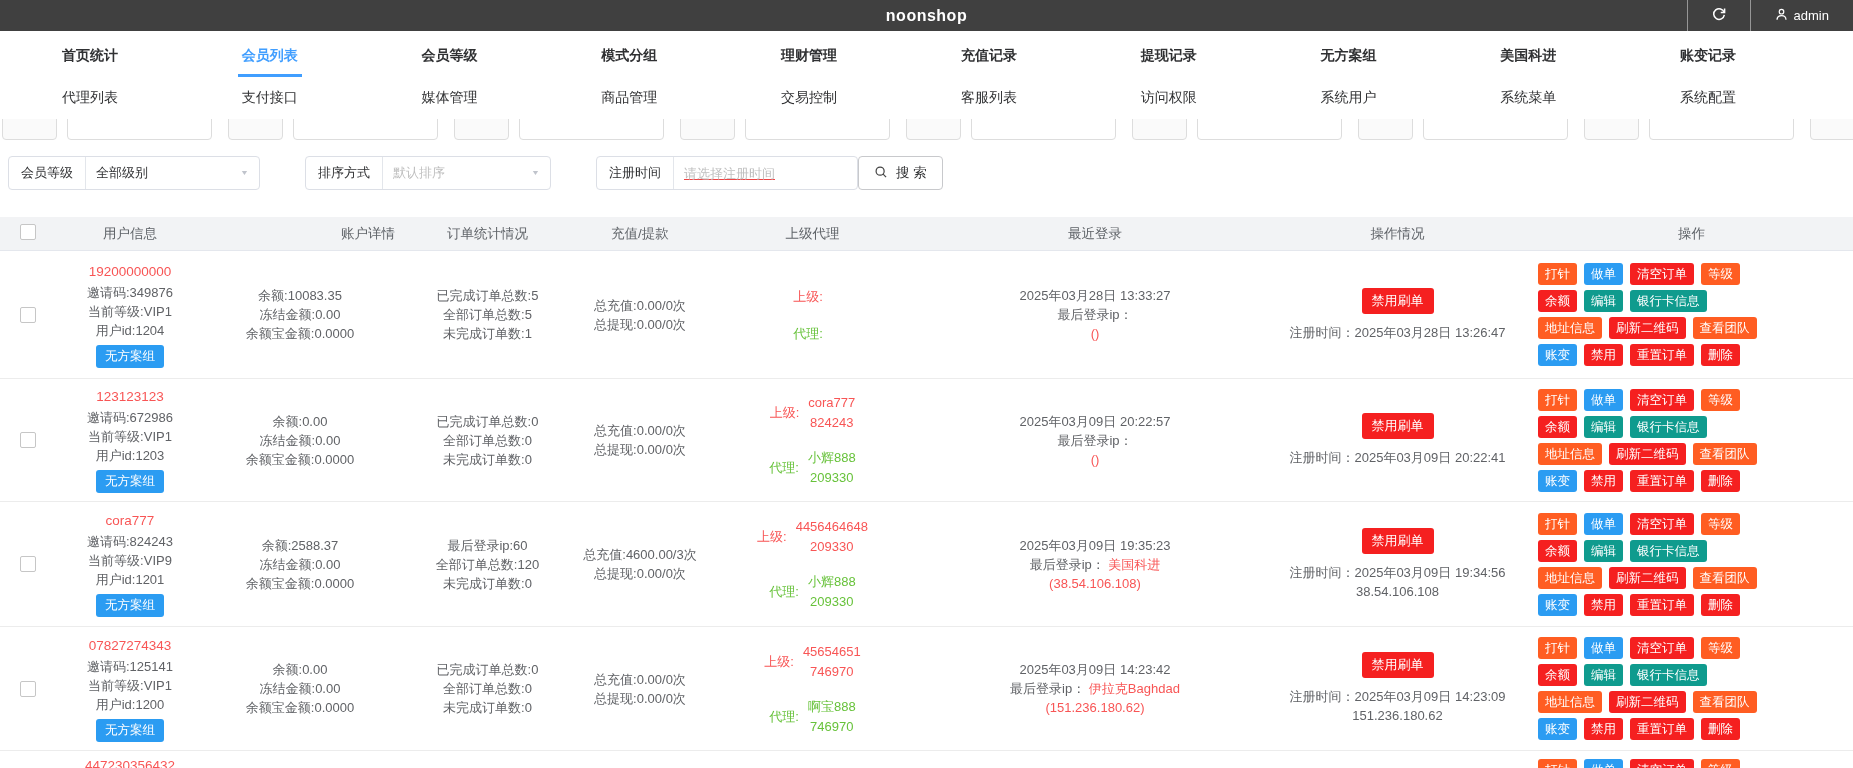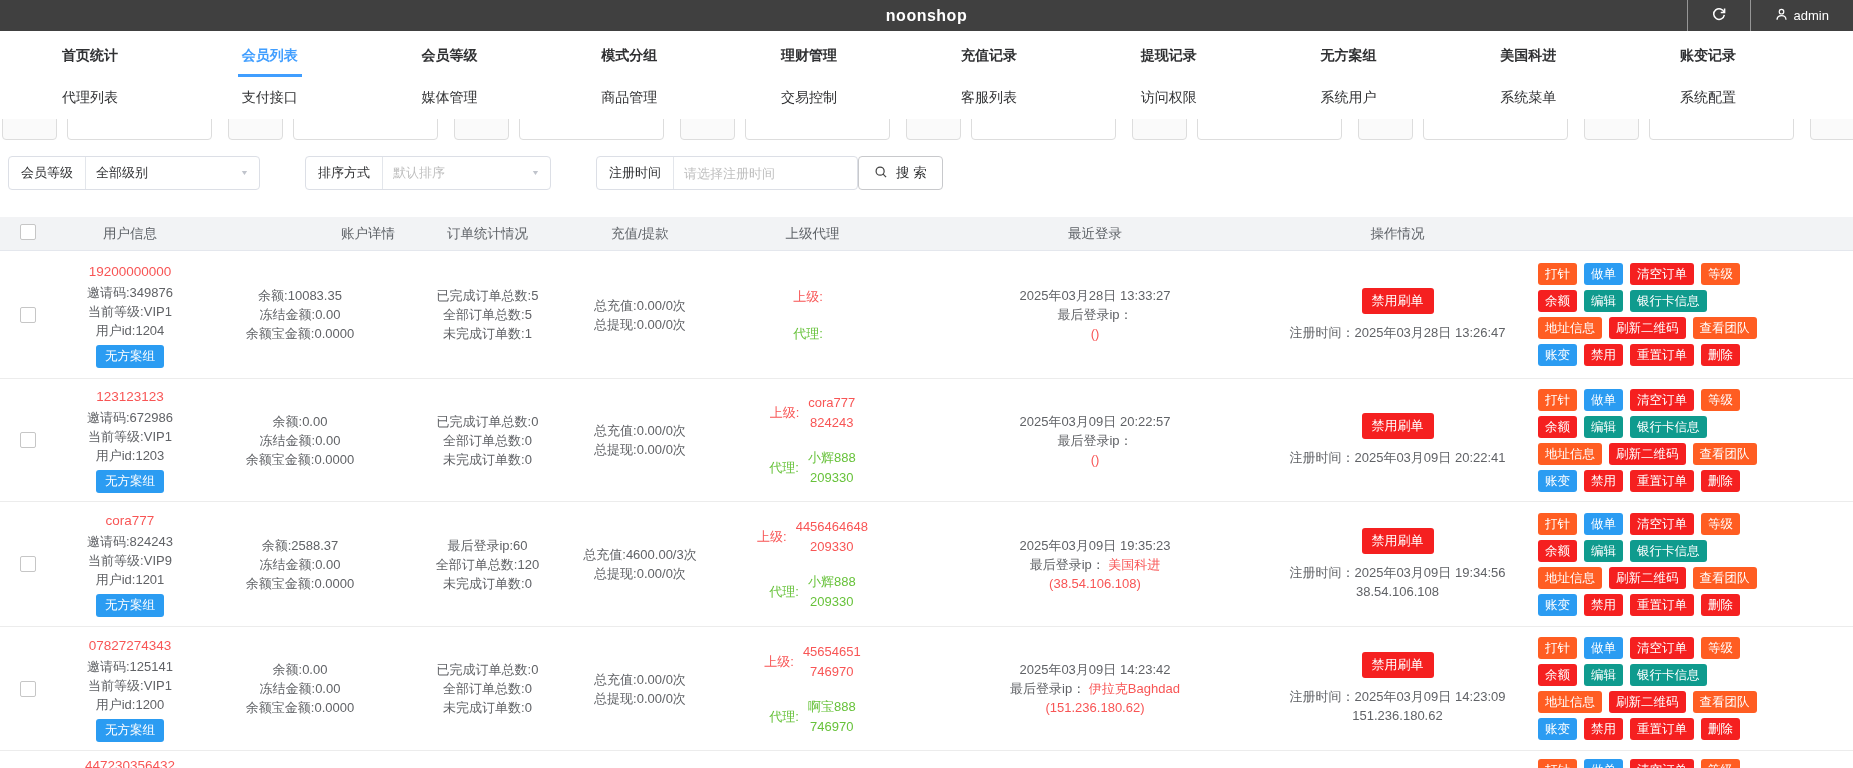--- a/index.html
+++ b/index.html
@@ -33,21 +33,21 @@
   
   .filterbar { display:flex; align-items:center; margin:14px 0 0 8px; height:36px; }
   .fgroup { display:flex; align-items:stretch; height:34px; border:1px solid #dcdfe6;
     border-radius:4px; background:#fff; }
   .flabel { display:flex; align-items:center; padding:0 12px; font-size:13px; color:#303133;
     border-right:1px solid #e3e6eb; white-space:nowrap; }
   .fvalue { display:flex; align-items:center; justify-content:space-between; padding:0 10px;
     flex:1; font-size:13px; color:#303133; cursor:pointer; }
   .caret { font-size:9px; color:#c0c4cc; transform:scaleY(.8); }
   .placeholder { color:#bfbfbf; }
-  .fvalue input { border:none; outline:none; font:inherit; width:155px; color:#4d7c0f; }
+  .fvalue input { border:none; outline:none; font:inherit; width:155px; color:#ef4444;text-decoration:underline; }
   .fvalue input::placeholder { color:#bfbfbf; }
   .g-level { width:252px; margin-right:45px; }
   .g-sort  { width:246px; margin-right:45px; }
   .g-time  { width:262px; }
   .search-btn { height:34px; padding:0 15px; border:1px solid #c8c9cc; border-radius:4px;
     background:#fff; display:flex; align-items:center; gap:8px; font-size:13.5px;
     color:#303133; cursor:pointer; }
 
   
   .thead { display:flex; align-items:center; height:34px; background:#f2f3f5;
@@ -196,20 +196,21 @@
 
 <div class="thead">
     <div class="hcell" style="width: 55px;"><span class="checkbox"></span></div>
     <div class="hcell" style="width: 150px;">用户信息</div>
     <div class="hcell" style="width: 190px; text-align: right;">账户详情</div>
     <div class="hcell" style="width: 185px;">订单统计情况</div>
     <div class="hcell" style="width: 120px;">充值/提款</div>
     <div class="hcell" style="width: 225px;">上级代理</div>
     <div class="hcell" style="width: 340px;">最近登录</div>
     <div class="hcell" style="width: 265px;">操作情况</div>
+    <div class="hcell" style="width: 323px;">操作</div>
   </div>
 <div id="tbody">
     <div class="trow" style="min-height: 128px;">
       <div class="tcell" style="width: 55px;">
         <span class="checkbox"></span>
       </div>
       <div class="tcell" style="width: 150px;">
         <div class="cline phone red-t">19200000000</div>
         <div class="cline">邀请码:349876</div>
         <div class="cline">当前等级:VIP1</div>

